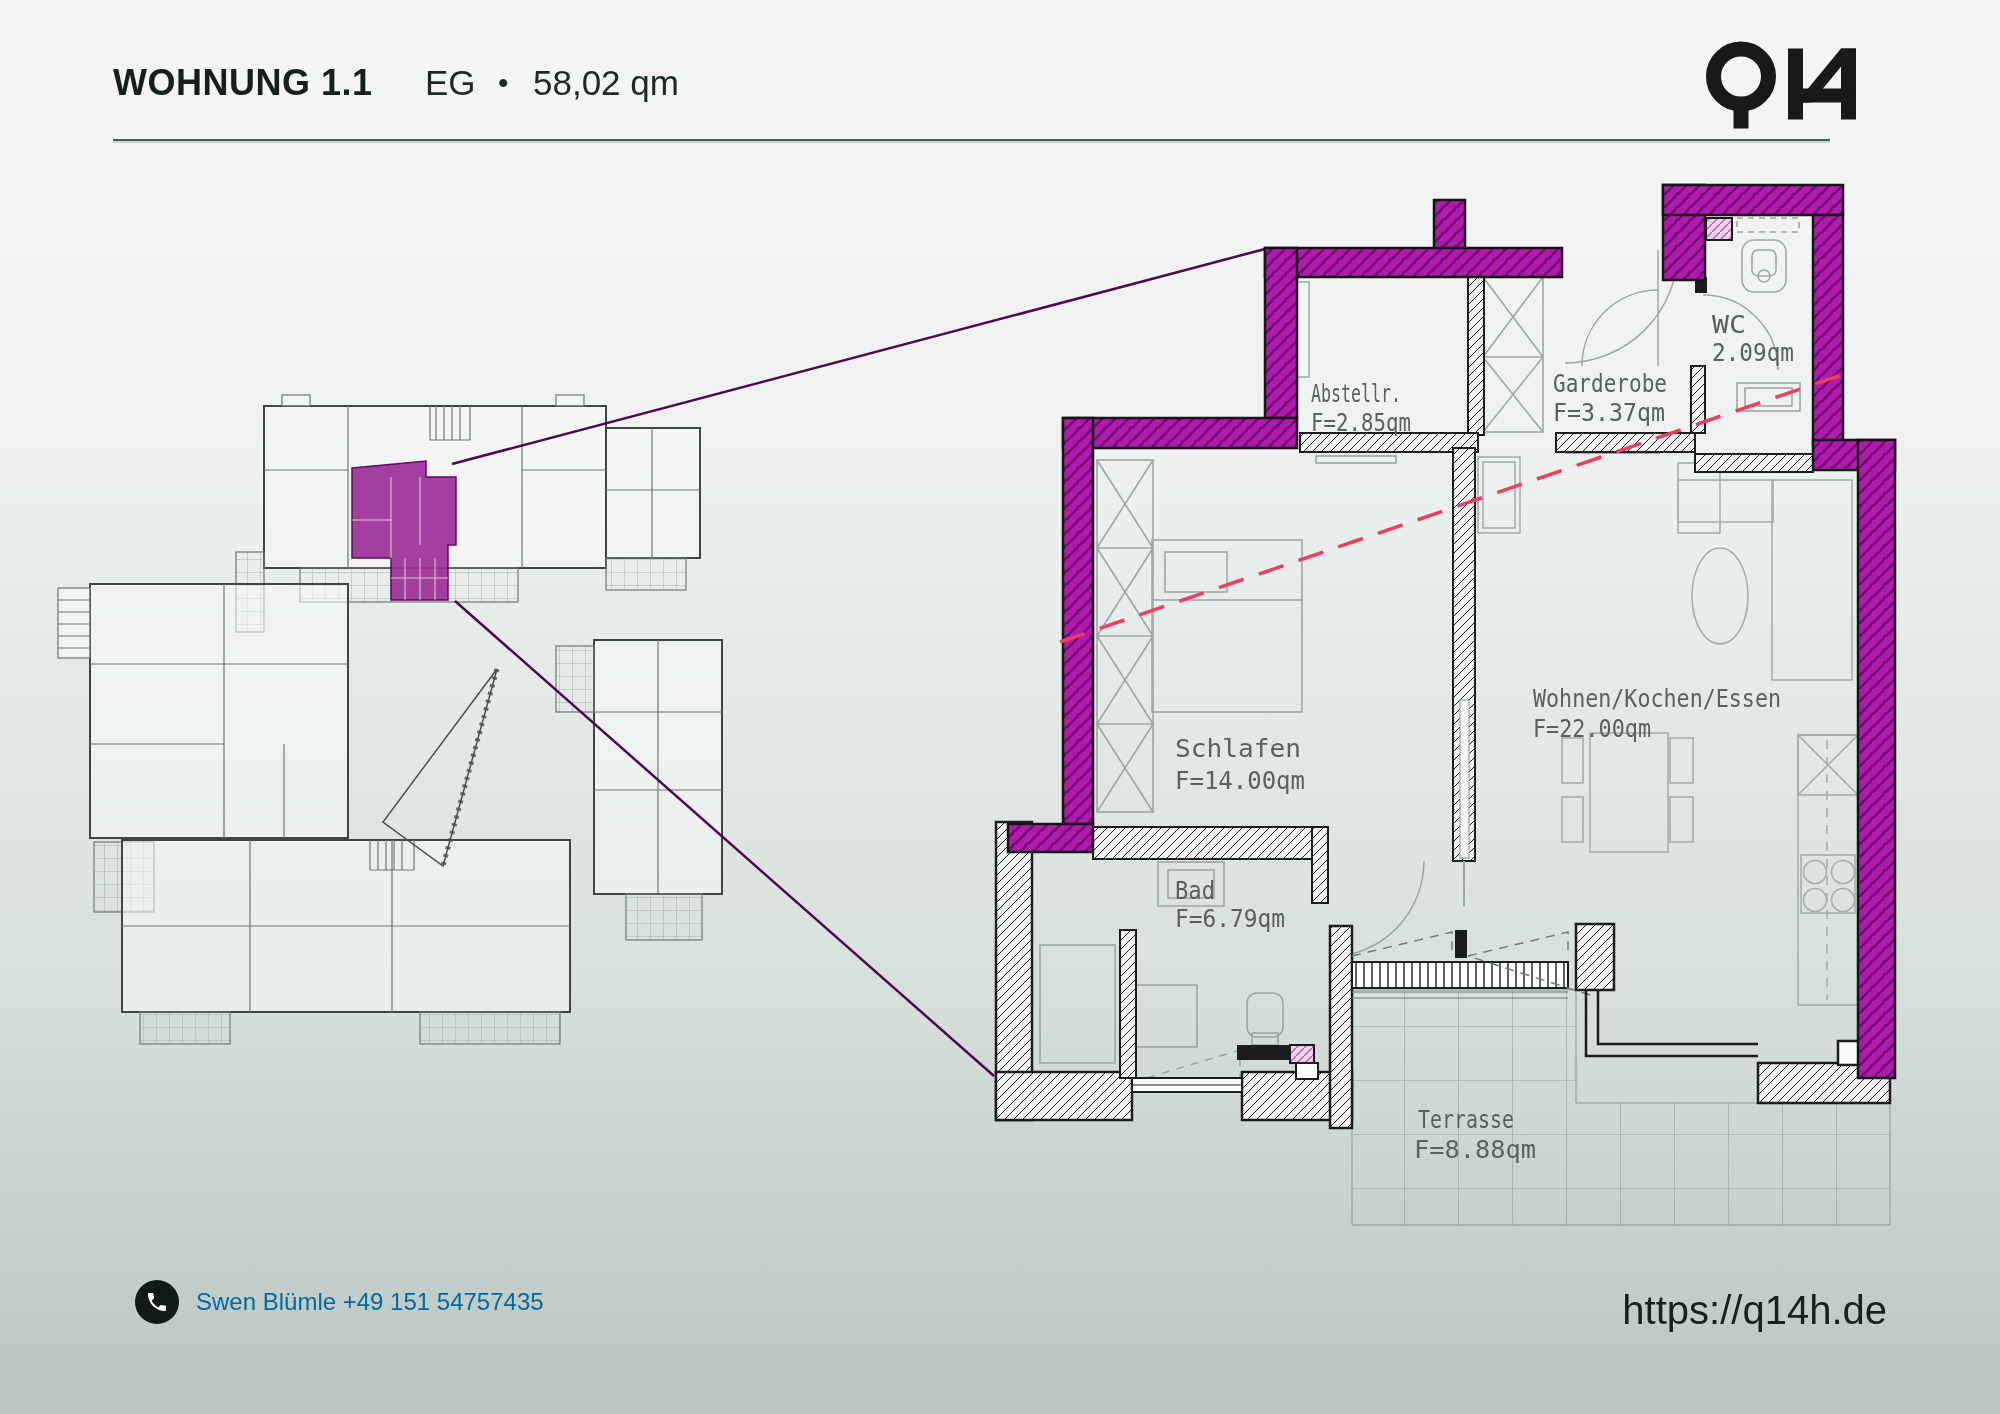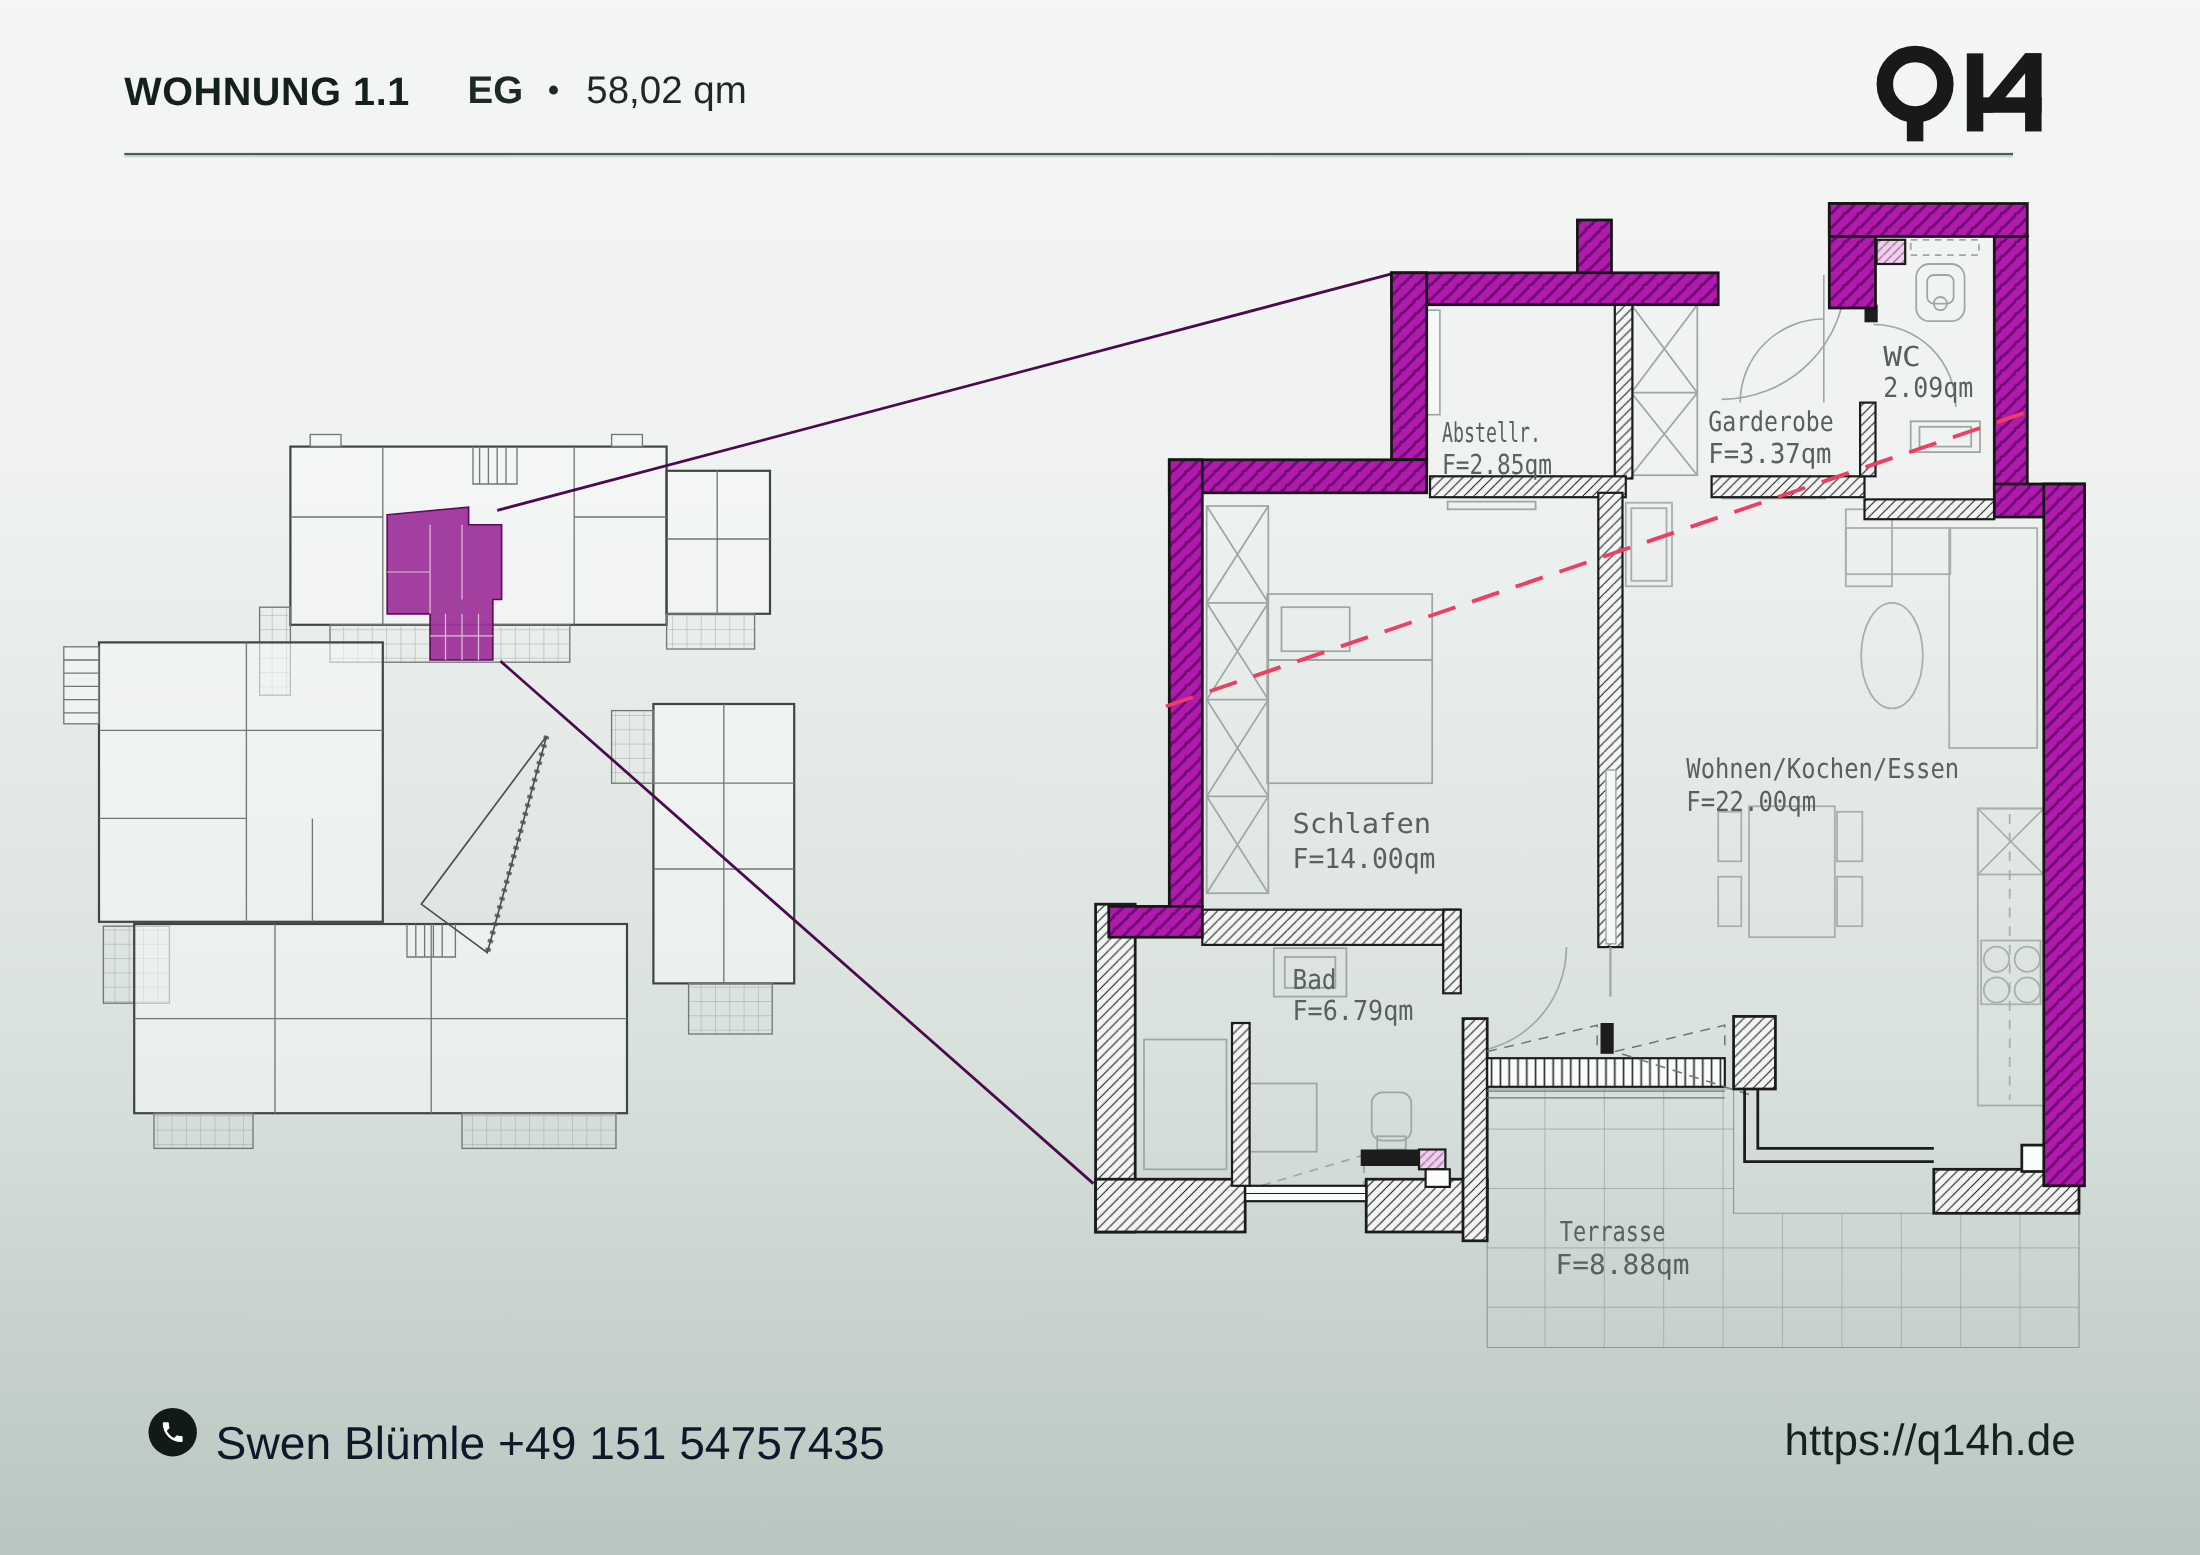--- a/index.html
+++ b/index.html
@@ -2,27 +2,27 @@
 <html><head>
 <meta charset="utf-8">
 <style>
   html,body{margin:0;padding:0;}
   body{
     width:2000px;height:1414px;position:relative;overflow:hidden;
     font-family:"Liberation Sans", sans-serif;
     background:linear-gradient(180deg,#f4f6f5 0%,#eff2f1 30%,#d9e1dd 68%,#b9c6c0 100%);
   }
   .hdr-title{position:absolute;left:113px;top:62px;font-size:36px;font-weight:bold;letter-spacing:.5px;color:#14201b;}
-  .hdr-floor{position:absolute;left:425px;top:63px;font-size:35px;font-weight:700;color:#1d2a24;text-align:center;}
+  .hdr-floor{position:absolute;left:425px;top:63px;font-size:35px;font-weight:400;color:#1d2a24;text-align:center;}
   .hdr-bullet{position:absolute;left:498px;top:66px;font-size:30px;color:#1d2a24;}
   .hdr-area{position:absolute;left:533px;top:63px;font-size:35px;font-weight:400;color:#1d2a24;text-align:right;}
   .hdr-line{position:absolute;left:113px;top:139px;width:1717px;height:2px;background:#47604f;box-shadow:0 2px 0 rgba(130,160,145,.38);}
   .logo{position:absolute;left:1705px;top:36px;width:158px;height:96px;}
   .foot-badge{position:absolute;left:134px;top:1279px;width:46px;height:46px;}
-  .foot-contact{position:absolute;left:196px;top:1288px;font-size:42px;color:#0f172a;text-decoration:none;}
+  .foot-contact{position:absolute;left:196px;top:1288px;font-size:24px;color:#0369a1;text-decoration:none;}
   .foot-site{position:absolute;right:113px;top:1288px;font-size:40px;color:#18221d;text-decoration:none;}
   .plansvg{position:absolute;left:0;top:0;}
   text.rl{font-family:"DejaVu Sans Mono", monospace;font-size:25px;fill:#5a605e;}
 </style>
 </head>
 <body>
 
 <div class="hdr-title">WOHNUNG 1.1</div>
 <div class="hdr-floor">EG</div>
 <div class="hdr-bullet">•</div>

